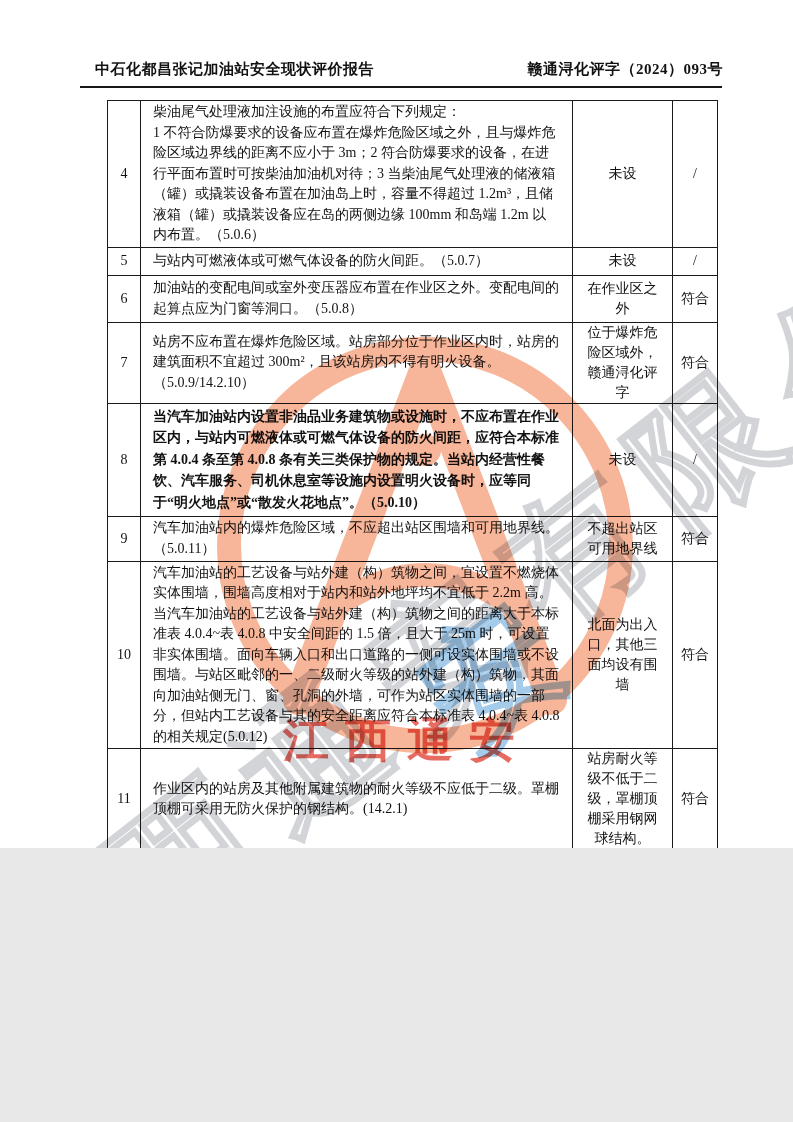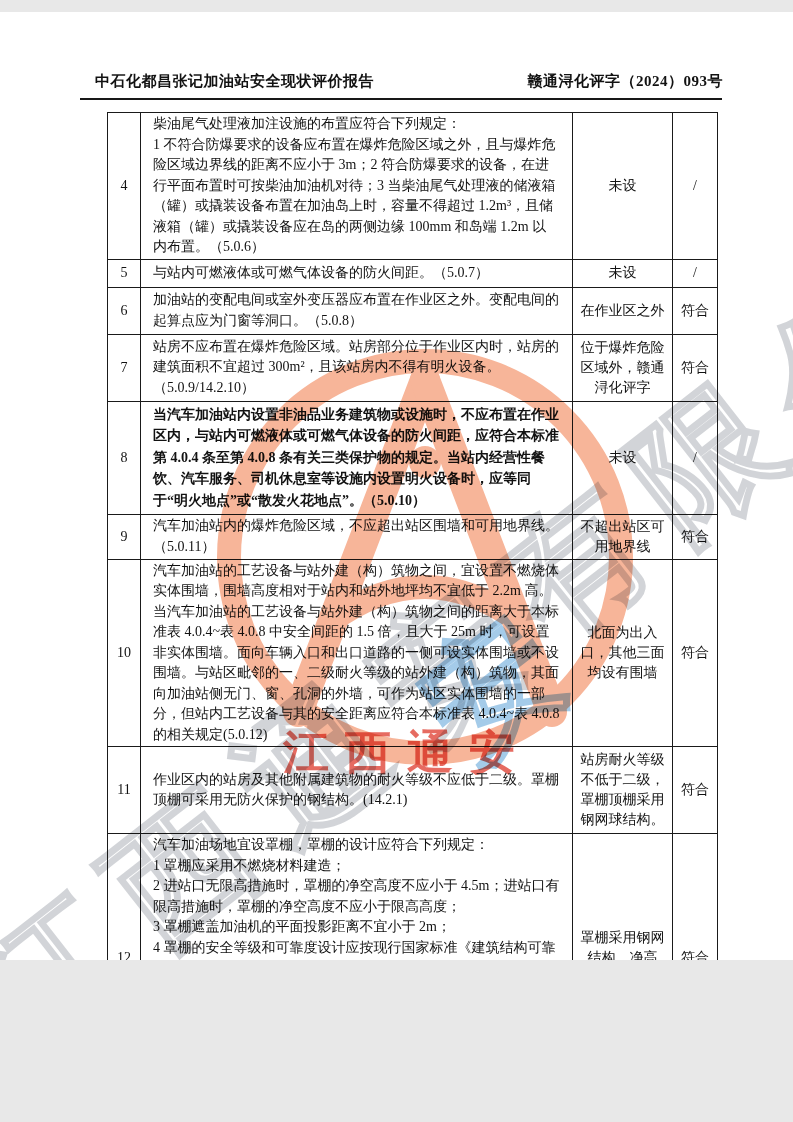--- a/index.html
+++ b/index.html
@@ -1,33 +1,33 @@
 <!DOCTYPE html>
 <html><head>
 <meta charset="utf-8">
 <style>
   html,body { margin:0; padding:0; background:#e8e8e8; }
   .page {
-    position:relative; width:793px; height:948px; margin:12px auto;
+    position:relative; width:793px; height:848px; margin:0 auto;
     background:#ffffff; overflow:hidden;
     font-family:"Liberation Serif","DejaVu Serif",serif; color:#121212;
   }
   
   .hdr-left  { position:absolute; left:95px;  top:60px; font-size:15px; font-weight:bold; letter-spacing:.5px; }
   .hdr-right { position:absolute; right:70px; top:60px; font-size:15px; font-weight:bold; letter-spacing:.5px; }
   .hdr-rule  { position:absolute; left:80px; top:86px; width:642px; border-top:2px solid #181818; }
   
   table.eval {
     position:absolute; left:107px; top:100px; width:610px;
     border-collapse:collapse; table-layout:fixed;
   }
   table.eval td { border:1.6px solid #1a1a1a; font-size:14px; vertical-align:middle; overflow:hidden; }
   td.num   { text-align:center; font-size:14px; }
   td.desc  { padding:1px 12px; line-height:20.5px; white-space:pre-line; text-align:left; }
-  td.stat  { text-align:center; line-height:20px; padding:0 3px; }
+  td.stat  { text-align:center; line-height:20px; padding:0 13px; }
   td.concl { text-align:center; }
   tr.h4  td { height:127px; } tr.h5  td { height:25px; }  tr.h6  td { height:44px; }
   tr.h7  td { height:64px; }  tr.h8  td { height:110px; } tr.h9  td { height:42px; }
   tr.h10 td { height:164px; } tr.h11 td { height:84px; }  tr.h12 td { height:233px; }
   tr.h13 td { height:23px; }
   tr.bold-row td.desc { font-weight:bold; }
   tr.h8 td.desc { line-height:21.5px; }
   
   .page-num { position:absolute; left:0; top:1034px; width:100%; text-align:center; font-size:14px; }
   

